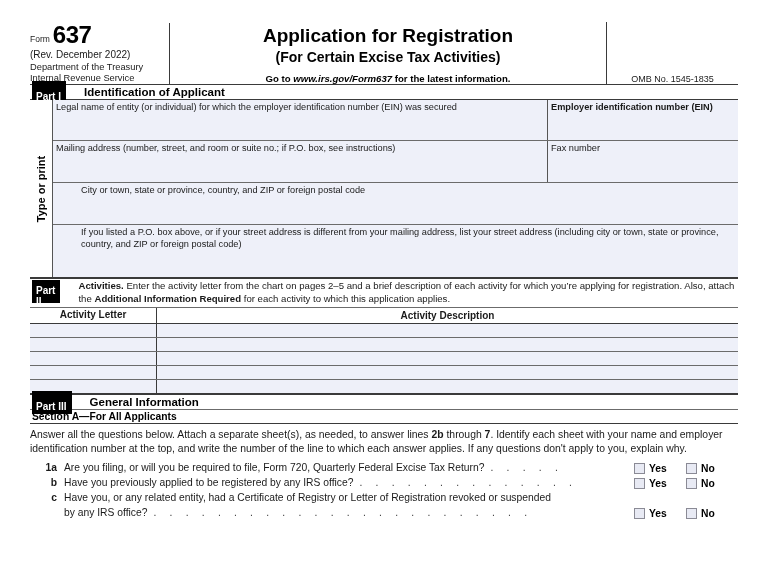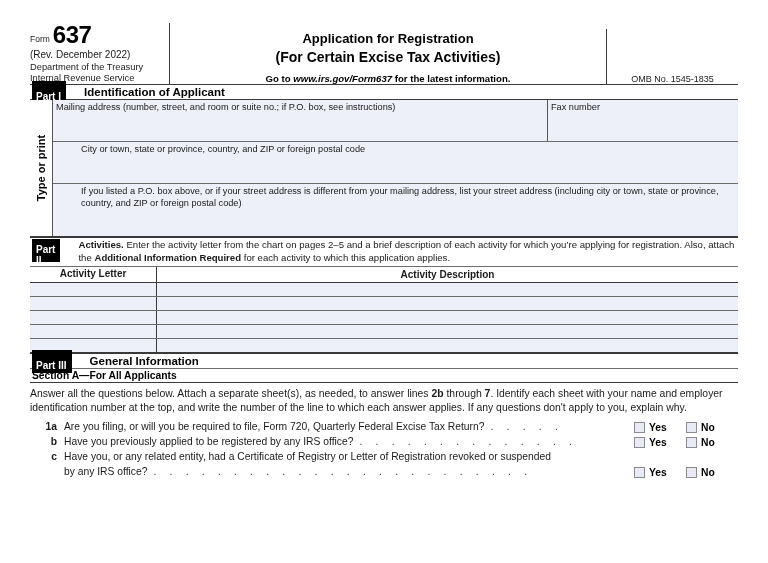--- a/index.html
+++ b/index.html
@@ -67,21 +67,21 @@
     margin-top: 2px;
     color: #1a1a1a;
   }
   .hdr-center {
     flex: 1;
     text-align: center;
     padding: 2px 4px 0 4px;
     border-right: 1.6px solid #3a3a3a;
   }
   .title-1 {
-    font-size: 13px;
+    font-size: 19px;
     font-weight: bold;
     line-height: 1.22;
     color: #000;
   }
   .title-2 {
     font-size: 14px;
     font-weight: bold;
     line-height: 1.3;
     color: #000;
     margin-top: 1px;
@@ -366,20 +366,28 @@
       <span class="part-tag">Part I</span>
       <span class="part-title">Identification of Applicant</span>
     </div>
 
     <div class="partI">
       <div class="vert-label">
         <span>Type or print</span>
       </div>
       <div class="partI-rows">
 
+        <div class="frow">
+          <div class="fcell left h-tall">
+            <div class="fcell-label">Legal name of entity (or individual) for which the employer identification number (EIN) was secured</div>
+          </div>
+          <div class="fcell right h-tall">
+            <div class="fcell-label b">Employer identification number (EIN)</div>
+          </div>
+        </div>
 
 
         <div class="frow">
           <div class="fcell left h-tall2">
             <div class="fcell-label">Mailing address (number, street, and room or suite no.; if P.O. box, see instructions)</div>
           </div>
           <div class="fcell right h-tall2">
             <div class="fcell-label">Fax number</div>
           </div>
         </div>

